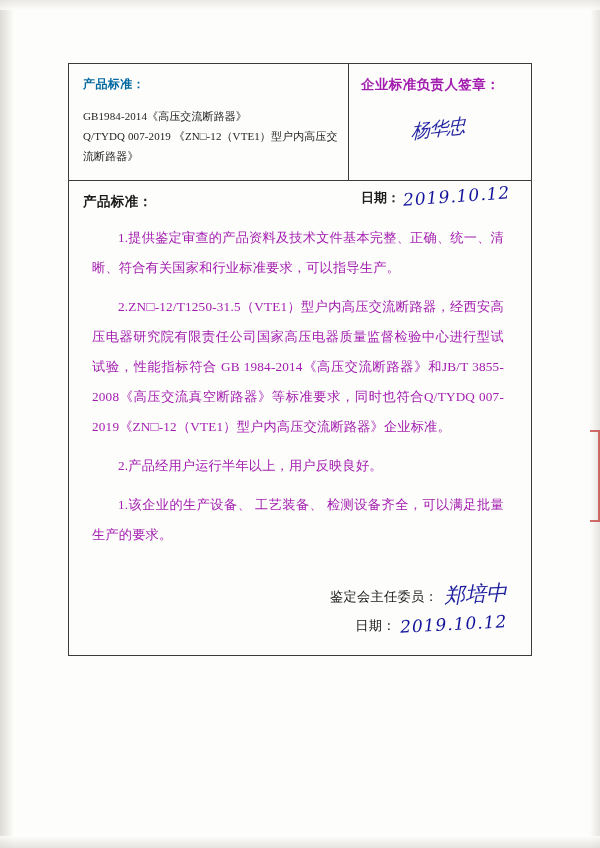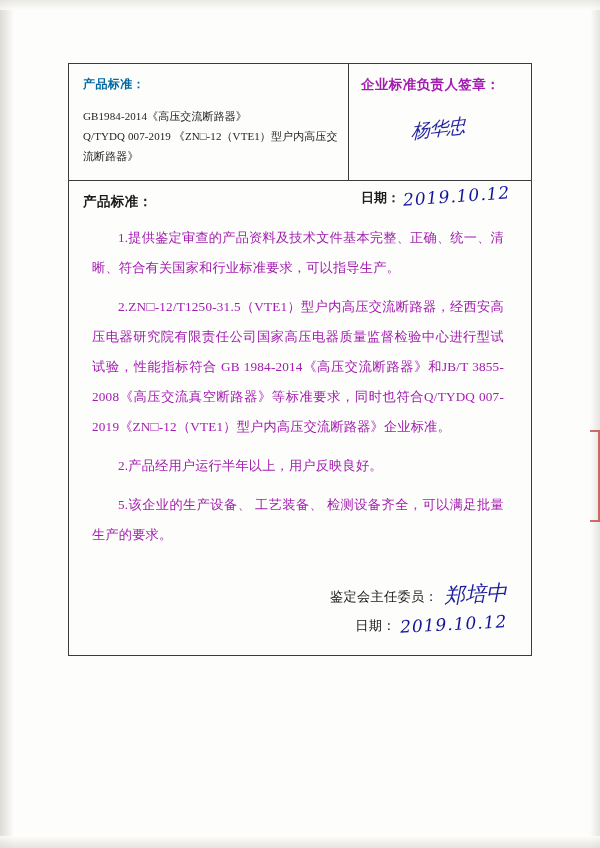--- a/index.html
+++ b/index.html
@@ -256,21 +256,21 @@
       </div>
 
     </div>
 
     <div class="row-bottom">
       <div class="concl-title">产品标准：</div>
 
       <p class="para">1.提供鉴定审查的产品资料及技术文件基本完整、正确、统一、清晰、符合有关国家和行业标准要求，可以指导生产。</p>
       <p class="para">2.ZN□-12/T1250-31.5（VTE1）型户内高压交流断路器，经西安高压电器研究院有限责任公司国家高压电器质量监督检验中心进行型试试验，性能指标符合 GB 1984-2014《高压交流断路器》和JB/T 3855-2008《高压交流真空断路器》等标准要求，同时也符合Q/TYDQ 007-2019《ZN□-12（VTE1）型户内高压交流断路器》企业标准。</p>
       <p class="para">2.产品经用户运行半年以上，用户反映良好。</p>
-      <p class="para">5.该企业的生产设备、 工艺装备、 检测设备齐全，可以满足批量生产的要求。</p>
+      <p class="para">1.该企业的生产设备、 工艺装备、 检测设备齐全，可以满足批量生产的要求。</p>
 
       <div class="signblock">
         <div class="chair-line">
           <span>鉴定会主任委员：</span><span class="chair-sig">郑培中</span>
         </div>
         <div class="chair-date-line">
           <span>日期：</span><span class="chair-date-hand">2019.10.12</span>
         </div>
       </div>
     </div>

